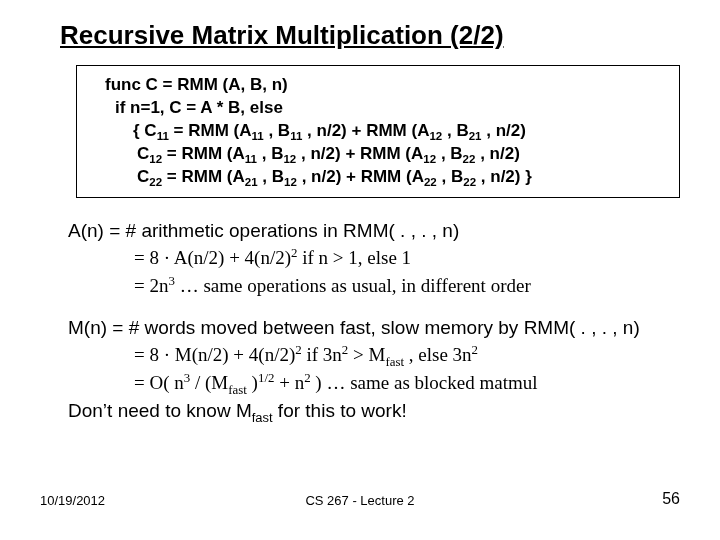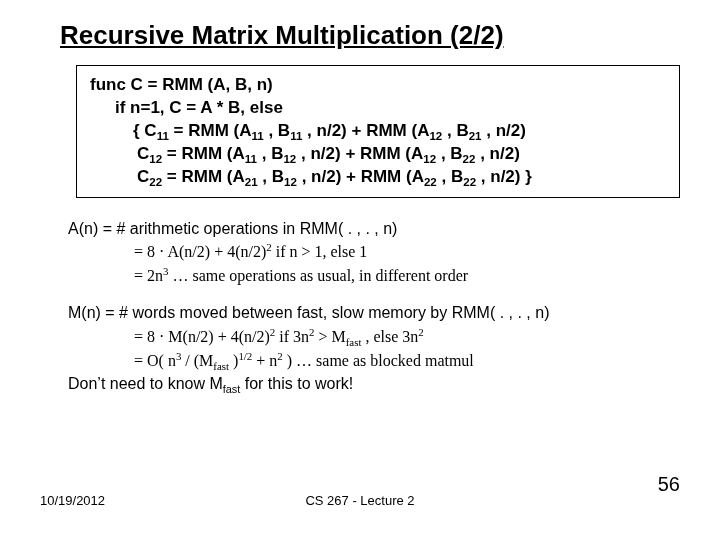--- a/index.html
+++ b/index.html
@@ -25,44 +25,44 @@
     margin: 0 0 14px 20px;
   }
   .code-box {
     border: 1.5px solid #000;
     padding: 8px 12px 8px 12px;
     margin: 0 0 20px 36px;
     font-size: 17px;
     line-height: 1.35;
     font-family: Arial, Helvetica, sans-serif;
   }
-  .code-box .l0 { margin-left: 1px; font-weight: bold; }
+  .code-box .l0 { margin-left: 16px; font-weight: bold; }
   .code-box .l1 { margin-left: 26px; font-weight: bold; }
   .code-box .l2 { margin-left: 44px; font-weight: bold; }
   .code-box .l2b { margin-left: 48px; font-weight: bold; }
   .analysis {
-    font-size: 16px;
+    font-size: 19px;
     line-height: 1.35;
     margin-left: 28px;
   }
   .analysis .row { margin-bottom: 2px; }
   .analysis .ind { margin-left: 66px; font-family: Liberation Serif, serif; }
   .gap { height: 14px; }
   sub { font-size: 0.68em; vertical-align: sub; line-height: 0; }
   sup { font-size: 0.68em; vertical-align: super; line-height: 0; }
   .footer {
     position: absolute;
     bottom: 12px;
     left: 40px;
     right: 40px;
     font-size: 13px;
   }
   .footer .date { position: absolute; left: 0; bottom: 0; }
   .footer .center { position: absolute; left: 0; right: 0; text-align: center; bottom: 0; }
-  .footer .pg { position: absolute; right: 0; bottom: 12px; font-size: 20px; }
+  .footer .pg { position: absolute; right: 0; bottom: 0; font-size: 16px; }
 </style>
 </head>
 <body>
 
 <div class="slide">
 
   <h1 class="title">Recursive Matrix Multiplication (2/2)</h1>
 
   <div class="code-box">
     <div class="l0">func C = RMM (A, B, n)</div>

